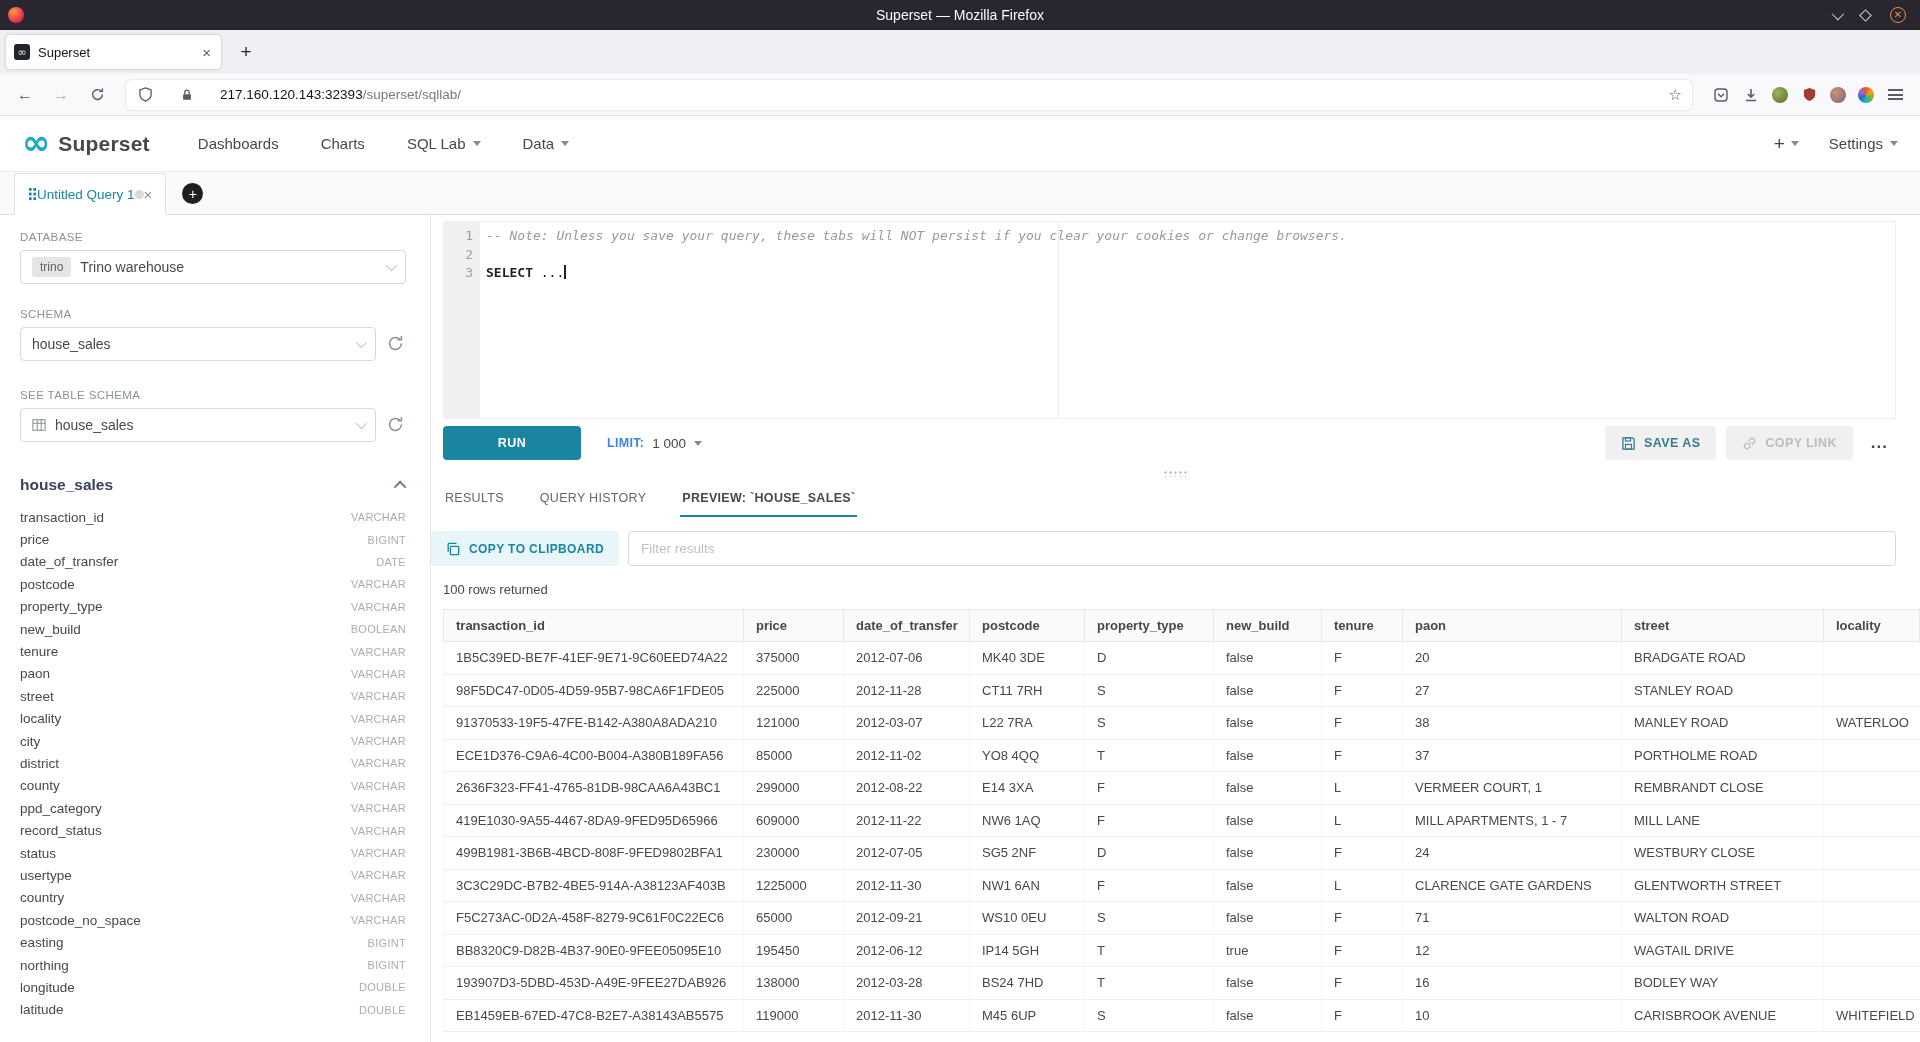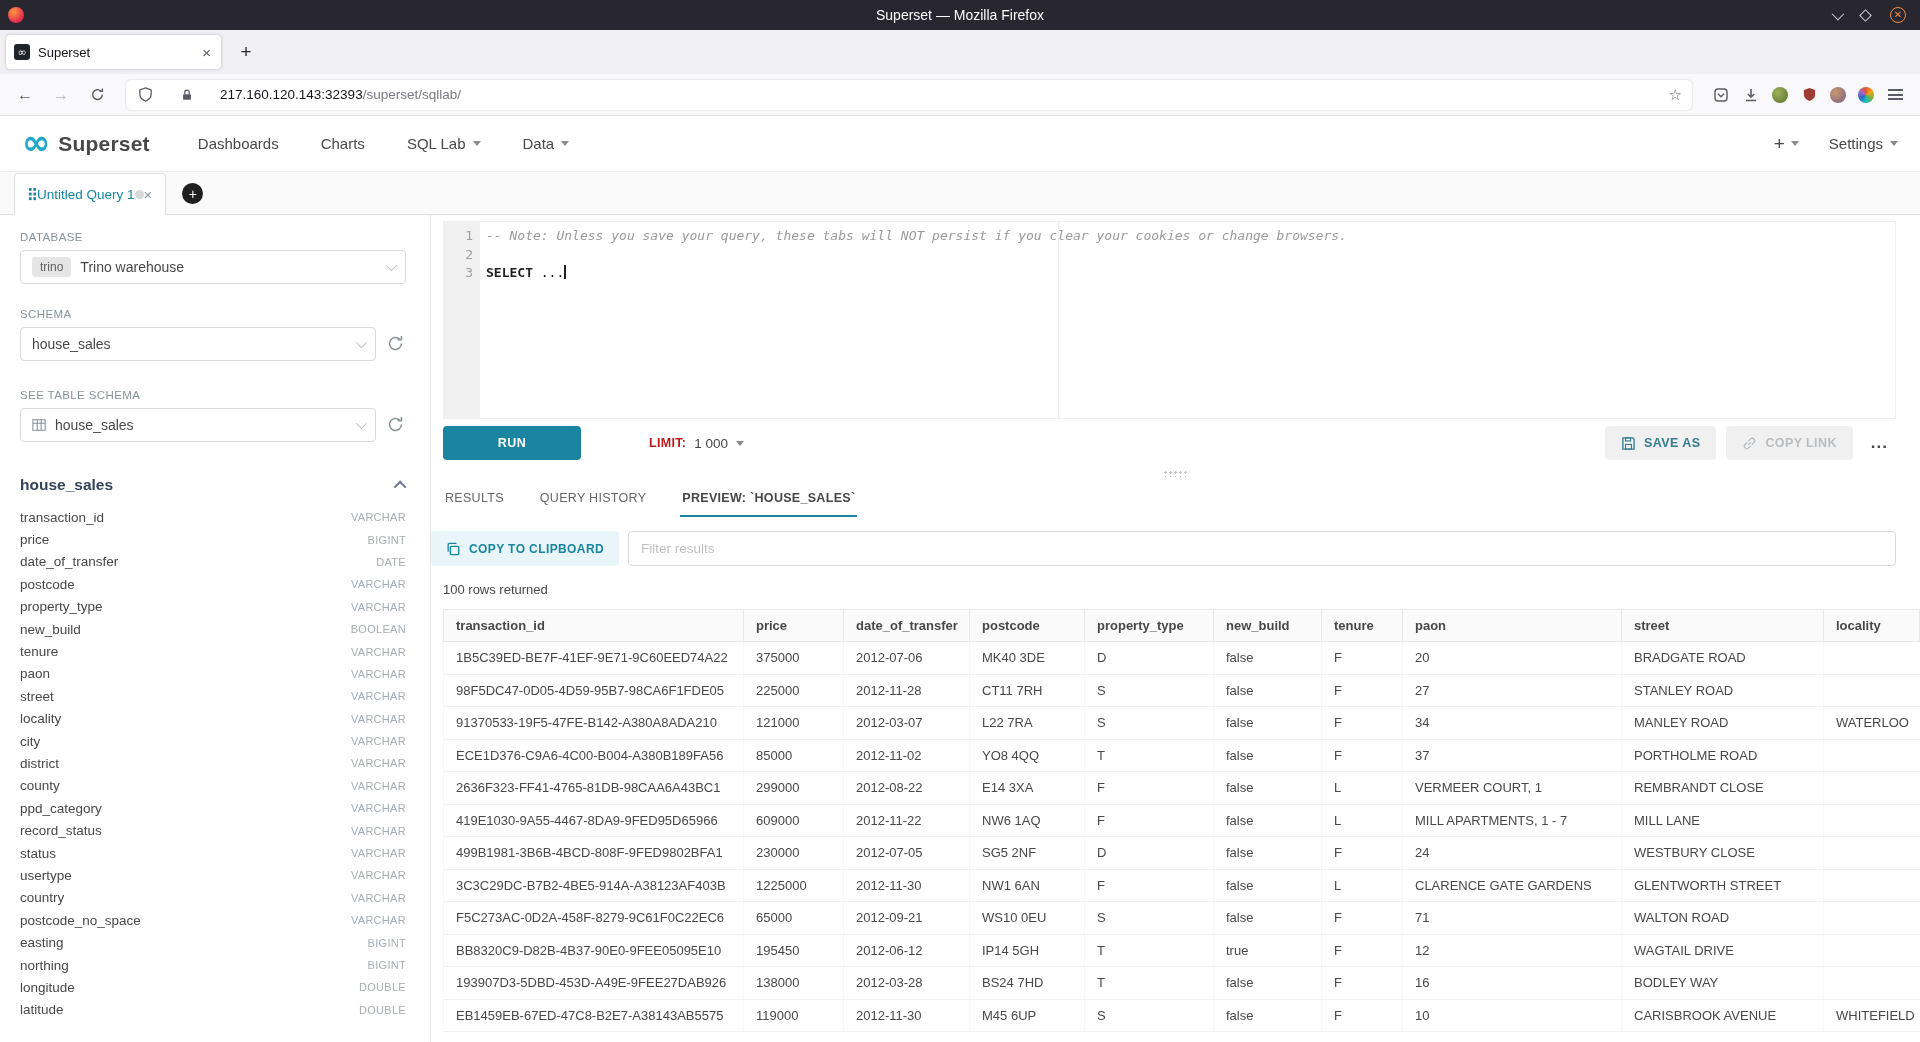--- a/index.html
+++ b/index.html
@@ -80,21 +80,21 @@
   .code { flex:1; padding:5px 0 0 6px; line-height:18.5px; position:relative; }
   .print-margin { position:absolute; left:578px; top:0; bottom:0; width:1px; background:#eaeaea; }
   .ed-line { white-space:pre; position:relative; z-index:1; }
   .ed-comment { color:#9a9a9a; font-style:italic; }
   .kw { color:#1f1f1f; font-weight:bold; }
   .cursor { display:inline-block; width:1.5px; height:14px; background:#1f1f1f; vertical-align:-2px; }
 
   .editor-toolbar { height:48px; display:flex; align-items:center; padding:0 24px 0 12px; gap:26px; }
   .run-btn { width:138px; height:34px; background:#1985a0; color:#fff; border:none; border-radius:4px; font-size:12.5px; font-weight:bold; letter-spacing:.5px; font-family:inherit; }
   .limit-group { display:flex; align-items:center; gap:8px; font-size:12.5px; }
-  .limit-label { color:#b91c1c; font-weight:bold; letter-spacing:.3px;margin-left:42px; }
+  .limit-label { color:#3b82f6; font-weight:bold; letter-spacing:.3px; }
   .limit-value { color:#484848; font-size:13.5px; }
   .toolbar-right { margin-left:auto; display:flex; align-items:center; gap:10px; }
   .gray-btn { height:34px; border:none; border-radius:4px; background:#f0f0f0; display:flex; align-items:center; gap:8px; padding:0 16px; font-size:12.5px; font-weight:bold; letter-spacing:.4px; font-family:inherit; }
   .saveas { color:#347d8f; }
   .copylink { color:#b9bdc0; }
   .more-btn { background:none; border:none; font-size:17px; font-weight:bold; color:#484848; letter-spacing:1px; padding:0 8px; font-family:inherit; }
 
   .grip-row { height:13px; display:flex; align-items:center; justify-content:center; }
   .grip { width:26px; height:7px; background-image:radial-gradient(circle, #c4c4c4 1.3px, transparent 1.4px); background-size:5px 5px; }
 
@@ -519,21 +519,21 @@
             </div>
 
             <div class="tr grid-cols">
               <div class="td">91370533-19F5-47FE-B142-A380A8ADA210</div>
               <div class="td">121000</div>
               <div class="td">2012-03-07</div>
               <div class="td">L22 7RA</div>
               <div class="td">S</div>
               <div class="td">false</div>
               <div class="td">F</div>
-              <div class="td">34</div>
+              <div class="td">38</div>
               <div class="td">MANLEY ROAD</div>
               <div class="td">WATERLOO</div>
             </div>
 
             <div class="tr grid-cols">
               <div class="td">ECE1D376-C9A6-4C00-B004-A380B189FA56</div>
               <div class="td">85000</div>
               <div class="td">2012-11-02</div>
               <div class="td">YO8 4QQ</div>
               <div class="td">T</div>

